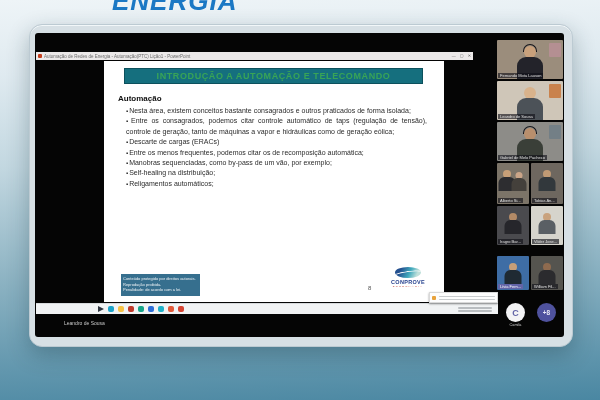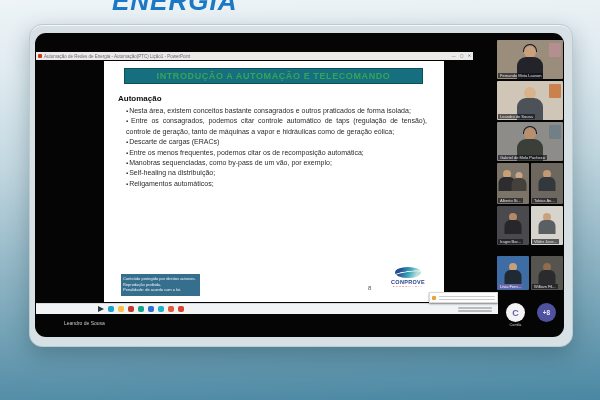--- a/index.html
+++ b/index.html
@@ -3,21 +3,21 @@
 <meta charset="utf-8">
 <style>
   html,body{margin:0;padding:0;width:600px;height:400px;overflow:hidden;
     font-family:"Liberation Sans", sans-serif;}
   body{background:linear-gradient(178deg,var(--bg-top) 0%,#dfeaf0 18%,#c2d7e0 40%,#8ab1c1 68%,var(--bg-bottom) 100%);position:relative;}
   .brand{position:absolute;left:112px;top:-14px;font-size:26px;font-weight:900;font-style:italic;
     color:var(--brand-blue);letter-spacing:1px;}
   
   .monitor{position:absolute;left:29px;top:24px;width:542px;height:321px;background:var(--frame);
     border:1px solid #bccad2;border-radius:13px;box-shadow:0 8px 22px rgba(20,50,60,.30), inset 0 1px 0 #f2f7f9;}
-  .screen{position:absolute;left:5px;top:8px;width:529px;height:304px;background:#050505;border-radius:11px;overflow:hidden;}
+  .screen{position:absolute;left:5px;top:8px;width:529px;height:304px;background:#050505;border-radius:3px;overflow:hidden;}
   
   .ppt-titlebar{position:absolute;left:1px;top:19px;width:437px;height:8px;background:#ece9e9;
     display:flex;align-items:center;padding:0 2px;box-sizing:border-box;}
   .ppt-icon{width:4px;height:4px;background:#c43e1c;border-radius:1px;margin-right:2px;flex:0 0 auto;}
   .ppt-title{font-size:4.5px;color:#6b6b6b;white-space:nowrap;overflow:hidden;flex:1 1 auto;}
   .win-controls{display:flex;gap:4px;margin-left:4px;flex:0 0 auto;}
   .win-controls span{font-size:4px;color:#555;line-height:8px;}
   .slide{position:absolute;left:69px;top:28px;width:340px;height:241px;background:#fff;overflow:hidden;}
   .banner{position:absolute;left:20px;top:7px;width:299px;height:16px;background:var(--banner-bg);
     border:1px solid #0c505c;box-sizing:border-box;display:flex;align-items:center;justify-content:center;}

